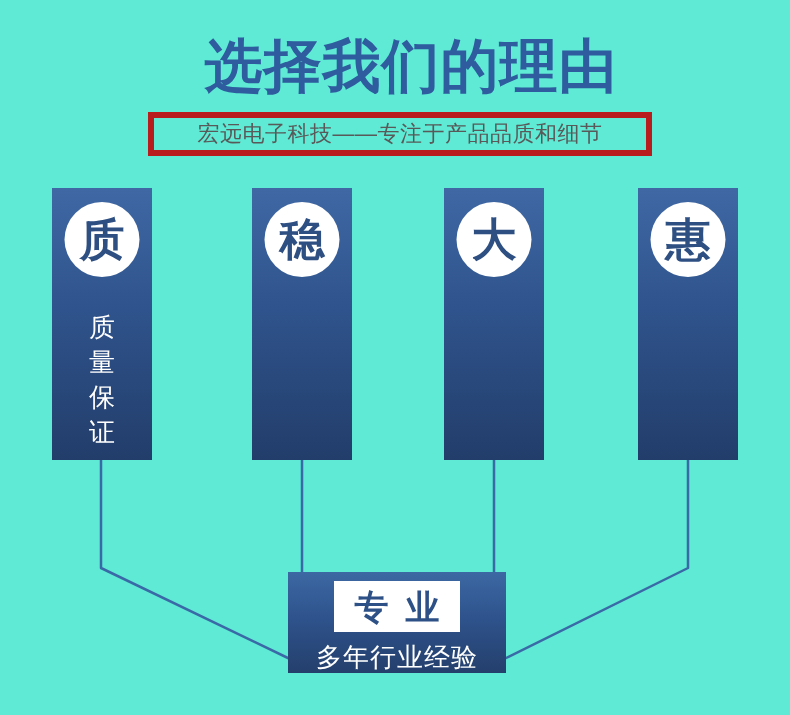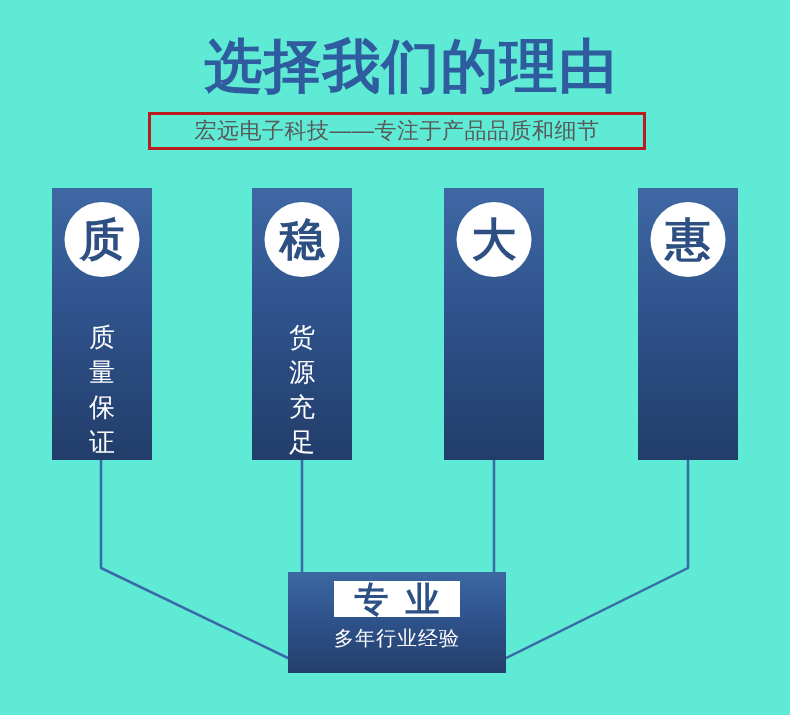--- a/index.html
+++ b/index.html
@@ -26,21 +26,21 @@
     font-weight: bold;
     color: #2e5c9e;
     letter-spacing: 1px;
   }
   .subtitle-box {
     position: absolute;
     top: 112px;
     left: 148px;
     width: 492px;
     height: 32px;
-    border: 3px solid #b91c1c;
+    border: 6px solid #b91c1c;
     display: flex;
     align-items: center;
     justify-content: center;
   }
   .subtitle-text {
     font-size: 22px;
     color: #595959;
     letter-spacing: 0.5px;
     white-space: nowrap;
   }
@@ -74,21 +74,21 @@
     font-size: 45px;
     font-weight: bold;
     color: #2d4f82;
     line-height: 1;
   }
   .pillar-label {
     position: absolute;
     top: 122px;
     left: 0;
     right: 0;
-    margin: 10px auto;
+    margin: 0 auto;
     width: 28px;
     text-align: center;
     font-size: 26px;
     line-height: 35px;
     color: #ffffff;
     word-break: break-all;
   }
 
   
   .connectors {
@@ -105,38 +105,38 @@
     position: absolute;
     top: 572px;
     left: 288px;
     width: 218px;
     height: 101px;
     background: linear-gradient(180deg, #3c68a3 0%, #2e528b 48%, #243f6c 100%);
   }
   .summary-badge {
     margin: 9px auto 8px auto;
     width: 126px;
-    height: 36px;
+    height: 51px;
     background: #ffffff;
     display: flex;
     align-items: center;
     justify-content: center;
   }
   .summary-badge-text {
     font-size: 34px;
     font-weight: bold;
     color: #2d5186;
     letter-spacing: 0.5em;
     text-indent: 0.5em;
     line-height: 1;
   }
   .summary-label {
     margin-top: 6px;
     text-align: center;
-    font-size: 20px;
+    font-size: 26px;
     color: #ffffff;
     letter-spacing: 1px;
   }
 </style>
 </head>
 <body>
 
 <div class="canvas">
 
   <h1 class="page-title">选择我们的理由</h1>
@@ -149,21 +149,20 @@
     <div class="pillar-circle">
       <span class="pillar-badge">质</span>
     </div>
     <div class="pillar-label">质量保证</div>
   </div>
 
   <div class="pillar pillar-2">
     <div class="pillar-circle">
       <span class="pillar-badge">稳</span>
     </div>
-    <div class="pillar-label">货源充足</div>
   </div>
 
   <div class="pillar pillar-3">
     <div class="pillar-circle">
       <span class="pillar-badge">大</span>
     </div>
   </div>
 
   <div class="pillar pillar-4">
     <div class="pillar-circle">

